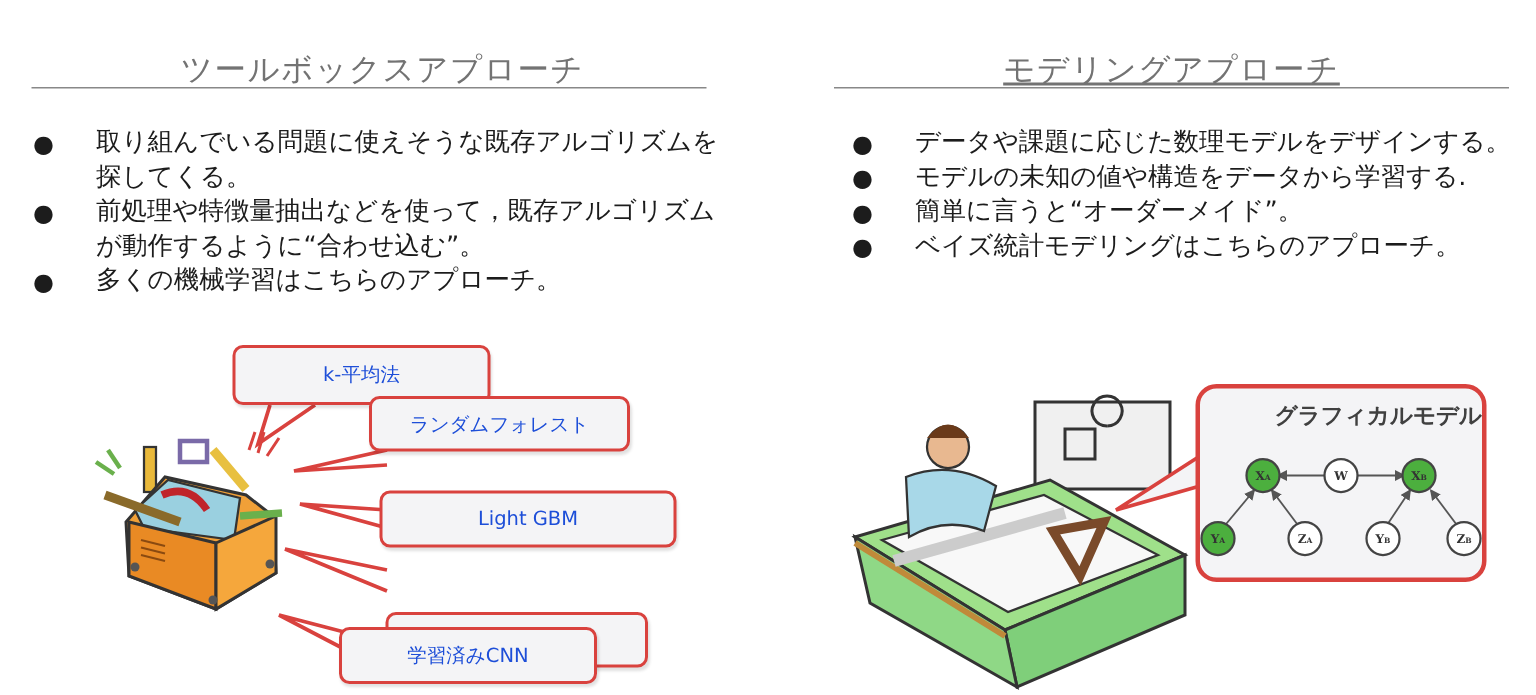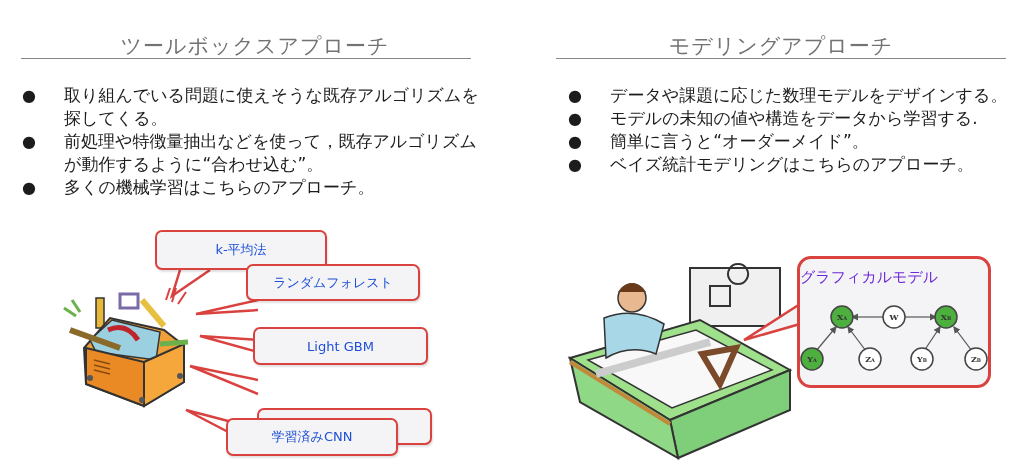--- a/index.html
+++ b/index.html
@@ -21,21 +21,21 @@
     .callout {
       position:absolute; background:#f4f4f6; border:2.5px solid #d9423e; border-radius:7px;
       font-size:13px; color:#1d4ed8; display:flex; align-items:center; justify-content:center;
       box-sizing:border-box; box-shadow:1px 2px 2px rgba(0,0,0,0.12);
     }
     svg { position:absolute; }
     .gm-box {
       position:absolute; left:797px; top:256px; width:194px; height:132px;
       border:3px solid #d9423e; border-radius:14px; background:#f4f4f6; box-sizing:border-box;
     }
-    .gm-title { position:absolute; left:0; right:0; top:9px; text-align:left; font-size:15px; color:#6d28d9; }
+    .gm-title { position:absolute; left:0; right:0; top:9px; text-align:right; font-size:15px; color:#404040;font-weight:bold; }
   </style>
 </head>
 <body>
 
 <div class="col-title" style="left:20px; width:470px; top:32px;">ツールボックスアプローチ</div>
 <div class="rule" style="left:21px; width:450px; top:58px;"></div>
 
 <ul class="bullets" style="left:22px; top:84px; width:460px;">
   <li><span class="dot">●</span><span>取り組んでいる問題に使えそうな既存アルゴリズムを探してくる。</span></li>
   <li><span class="dot">●</span><span>前処理や特徴量抽出などを使って，既存アルゴリズムが動作するように“合わせ込む”。</span></li>
@@ -79,31 +79,31 @@
       <line x1="178" y1="304" x2="186" y2="292"></line>
     </g>
 </svg>
 
 <div class="callout" style="left:155px; top:230px; width:172px; height:40px;">
     <span>k-平均法</span>
   </div>
 <div class="callout" style="left:246px; top:264px; width:174px; height:37px;">
     <span>ランダムフォレスト</span>
   </div>
-<div class="callout" style="left:253px; top:327px; width:175px; height:38px;">
+<div class="callout" style="left:253px; top:327px; width:198px; height:38px;">
     <span>Light GBM</span>
   </div>
 <div class="callout" style="left:257px; top:372px; width:175px; height:37px;margin-top:36px;">
     <span>主成分分析</span>
   </div>
 <div class="callout" style="left:226px; top:418px; width:172px; height:38px;">
     <span>学習済みCNN</span>
   </div>
 
-<div class="col-title" style="left:556px; width:450px; top:32px;">モデリングアプローチ</div>
+<div class="col-title" style="left:556px; width:450px; top:32px;text-decoration:underline;">モデリングアプローチ</div>
 <div class="rule" style="left:556px; width:450px; top:58px;"></div>
 
 <ul class="bullets" style="left:568px; top:84px; width:456px;">
   <li><span class="dot">●</span><span>データや課題に応じた数理モデルをデザインする。</span></li>
   <li><span class="dot">●</span><span>モデルの未知の値や構造をデータから学習する.</span></li>
   <li><span class="dot">●</span><span>簡単に言うと“オーダーメイド”。</span></li>
   <li><span class="dot">●</span><span>ベイズ統計モデリングはこちらのアプローチ。</span></li>
 </ul>
 
 <svg style="left:560px; top:262px;" width="250" height="200" viewBox="0 0 250 200">

